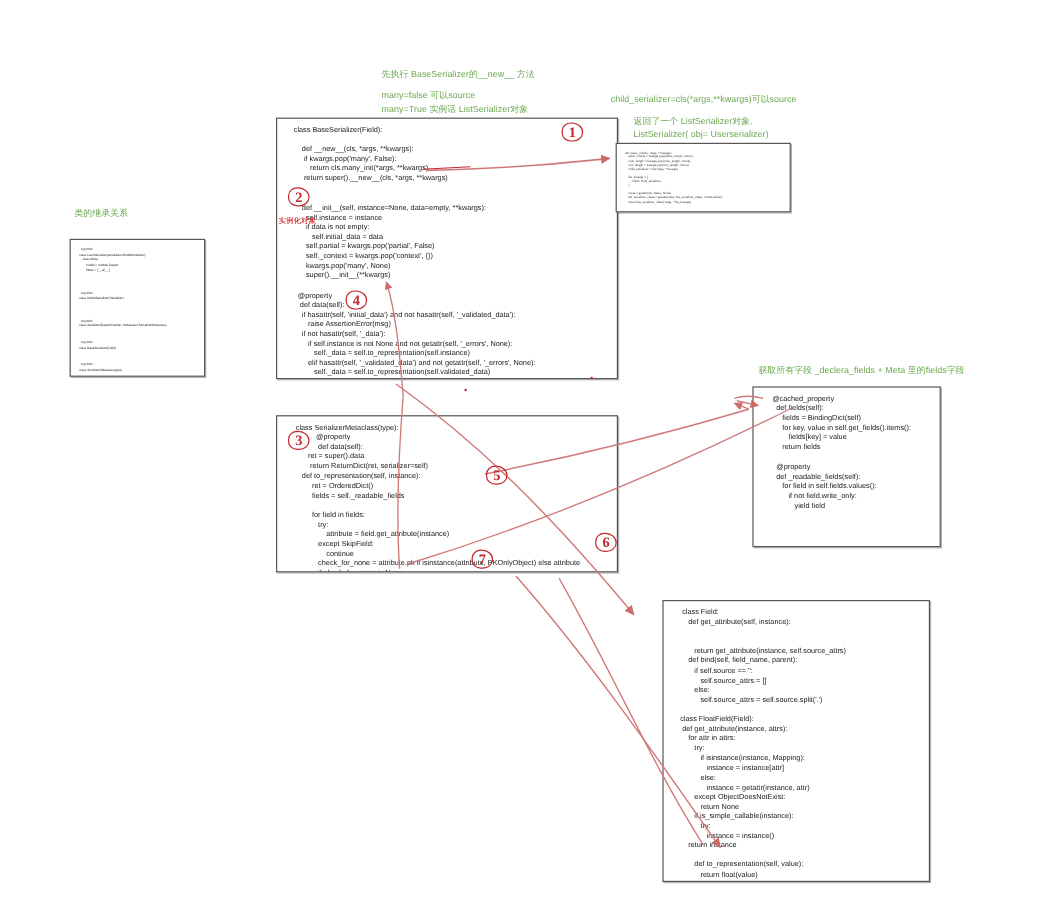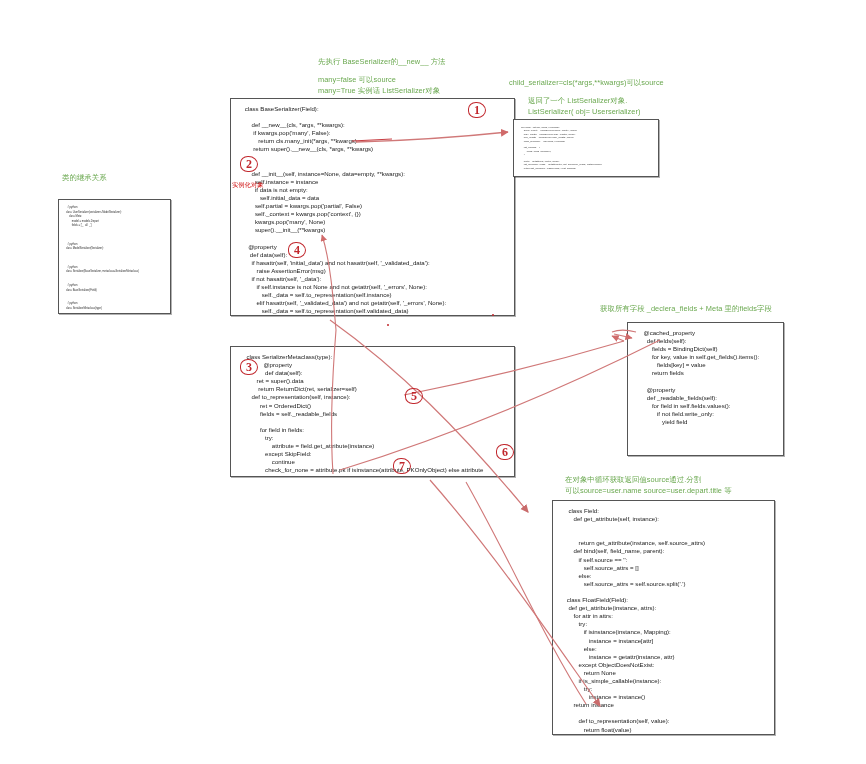--- a/index.html
+++ b/index.html
@@ -82,24 +82,22 @@
   <div class="note" style="left:318px; top:75px;">many=false 可以source
 many=True 实例话 ListSerializer对象</div>
 
   <div class="note" style="left:509px; top:78px;">child_serializer=cls(*args,**kwargs)可以source</div>
 
   <div class="note" style="left:528px; top:96px;">返回了一个 ListSerializer对象.
 ListSerializer( obj= Userserializer)</div>
 
   <div class="note" style="left:62px; top:173px;">类的继承关系</div>
 
-  <div class="note" style="left:600px; top:304px;text-align:right;">获取所有字段 _declera_fields + Meta 里的fields字段</div>
-
-  <div class="note" style="left:565px; top:475px;">在对象中循环获取返回值source通过.分割
-可以source=user.name source=user.depart.title 等</div>
+  <div class="note" style="left:632px; top:304px;text-align:right;">获取所有字段 _declera_fields + Meta 里的fields字段</div>
+
 
   <div class="codebox mini" style="left:58px; top:199px; width:113px; height:115px;">
     <pre>  # python
 class UserSerializer(serializers.ModelSerializer):
     class Meta:
         model = models.Depart
         fields = ['__all__']
 
 
 

